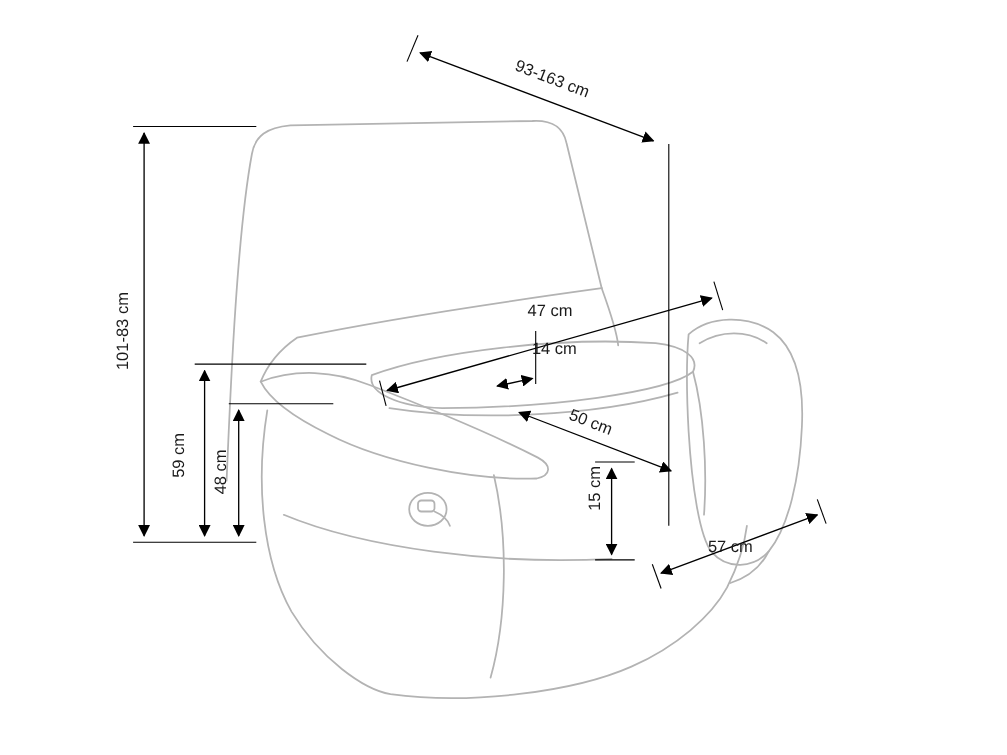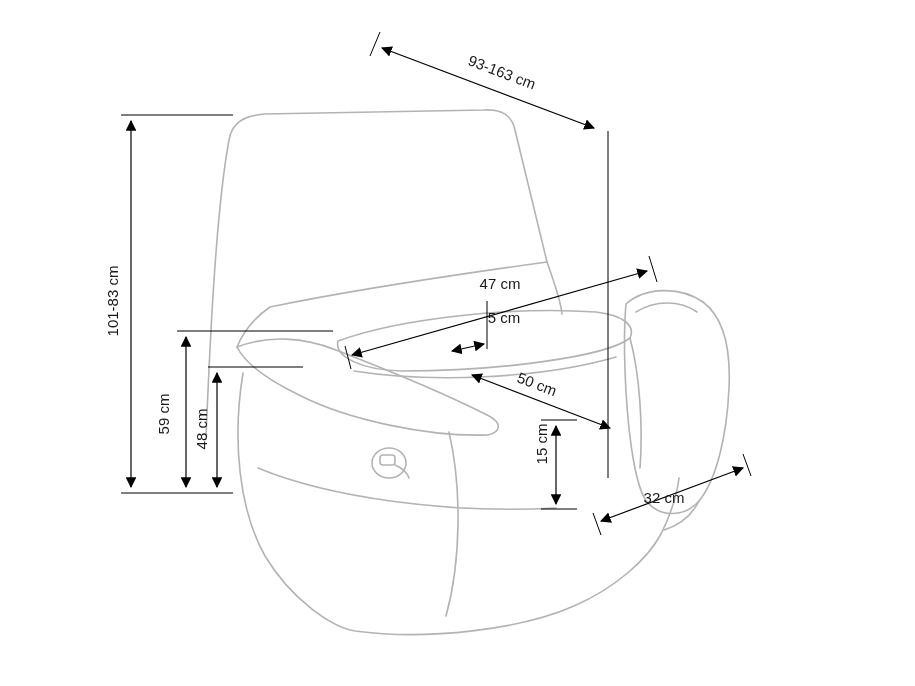--- a/index.html
+++ b/index.html
@@ -116,20 +116,20 @@
         <line class="dim" x1="601" y1="521" x2="743" y2="468" marker-start="url(#arrow)" marker-end="url(#arrow)"></line>
         <line class="tick" x1="743" y1="454" x2="751" y2="476"></line>
       </g>
 
     </g>
   </svg>
 
   <div class="dim-label rot-21" style="left:502px;top:72px">93-163 cm</div>
   <div class="dim-label rot-n90" style="left:112px;top:301px">101-83 cm</div>
   <div class="dim-label" style="left:500px;top:283px">47 cm</div>
-  <div class="dim-label" style="left:504px;top:317px">5 cm</div>
+  <div class="dim-label" style="left:504px;top:317px">14 cm</div>
   <div class="dim-label rot-21" style="left:537px;top:384px">50 cm</div>
   <div class="dim-label rot-n90" style="left:163px;top:414px">59 cm</div>
   <div class="dim-label rot-n90" style="left:201px;top:429px">48 cm</div>
   <div class="dim-label rot-n90" style="left:541px;top:444px">15 cm</div>
-  <div class="dim-label" style="left:664px;top:497px">32 cm</div>
+  <div class="dim-label" style="left:664px;top:497px">57 cm</div>
 
 </div>
 
 </body></html>

